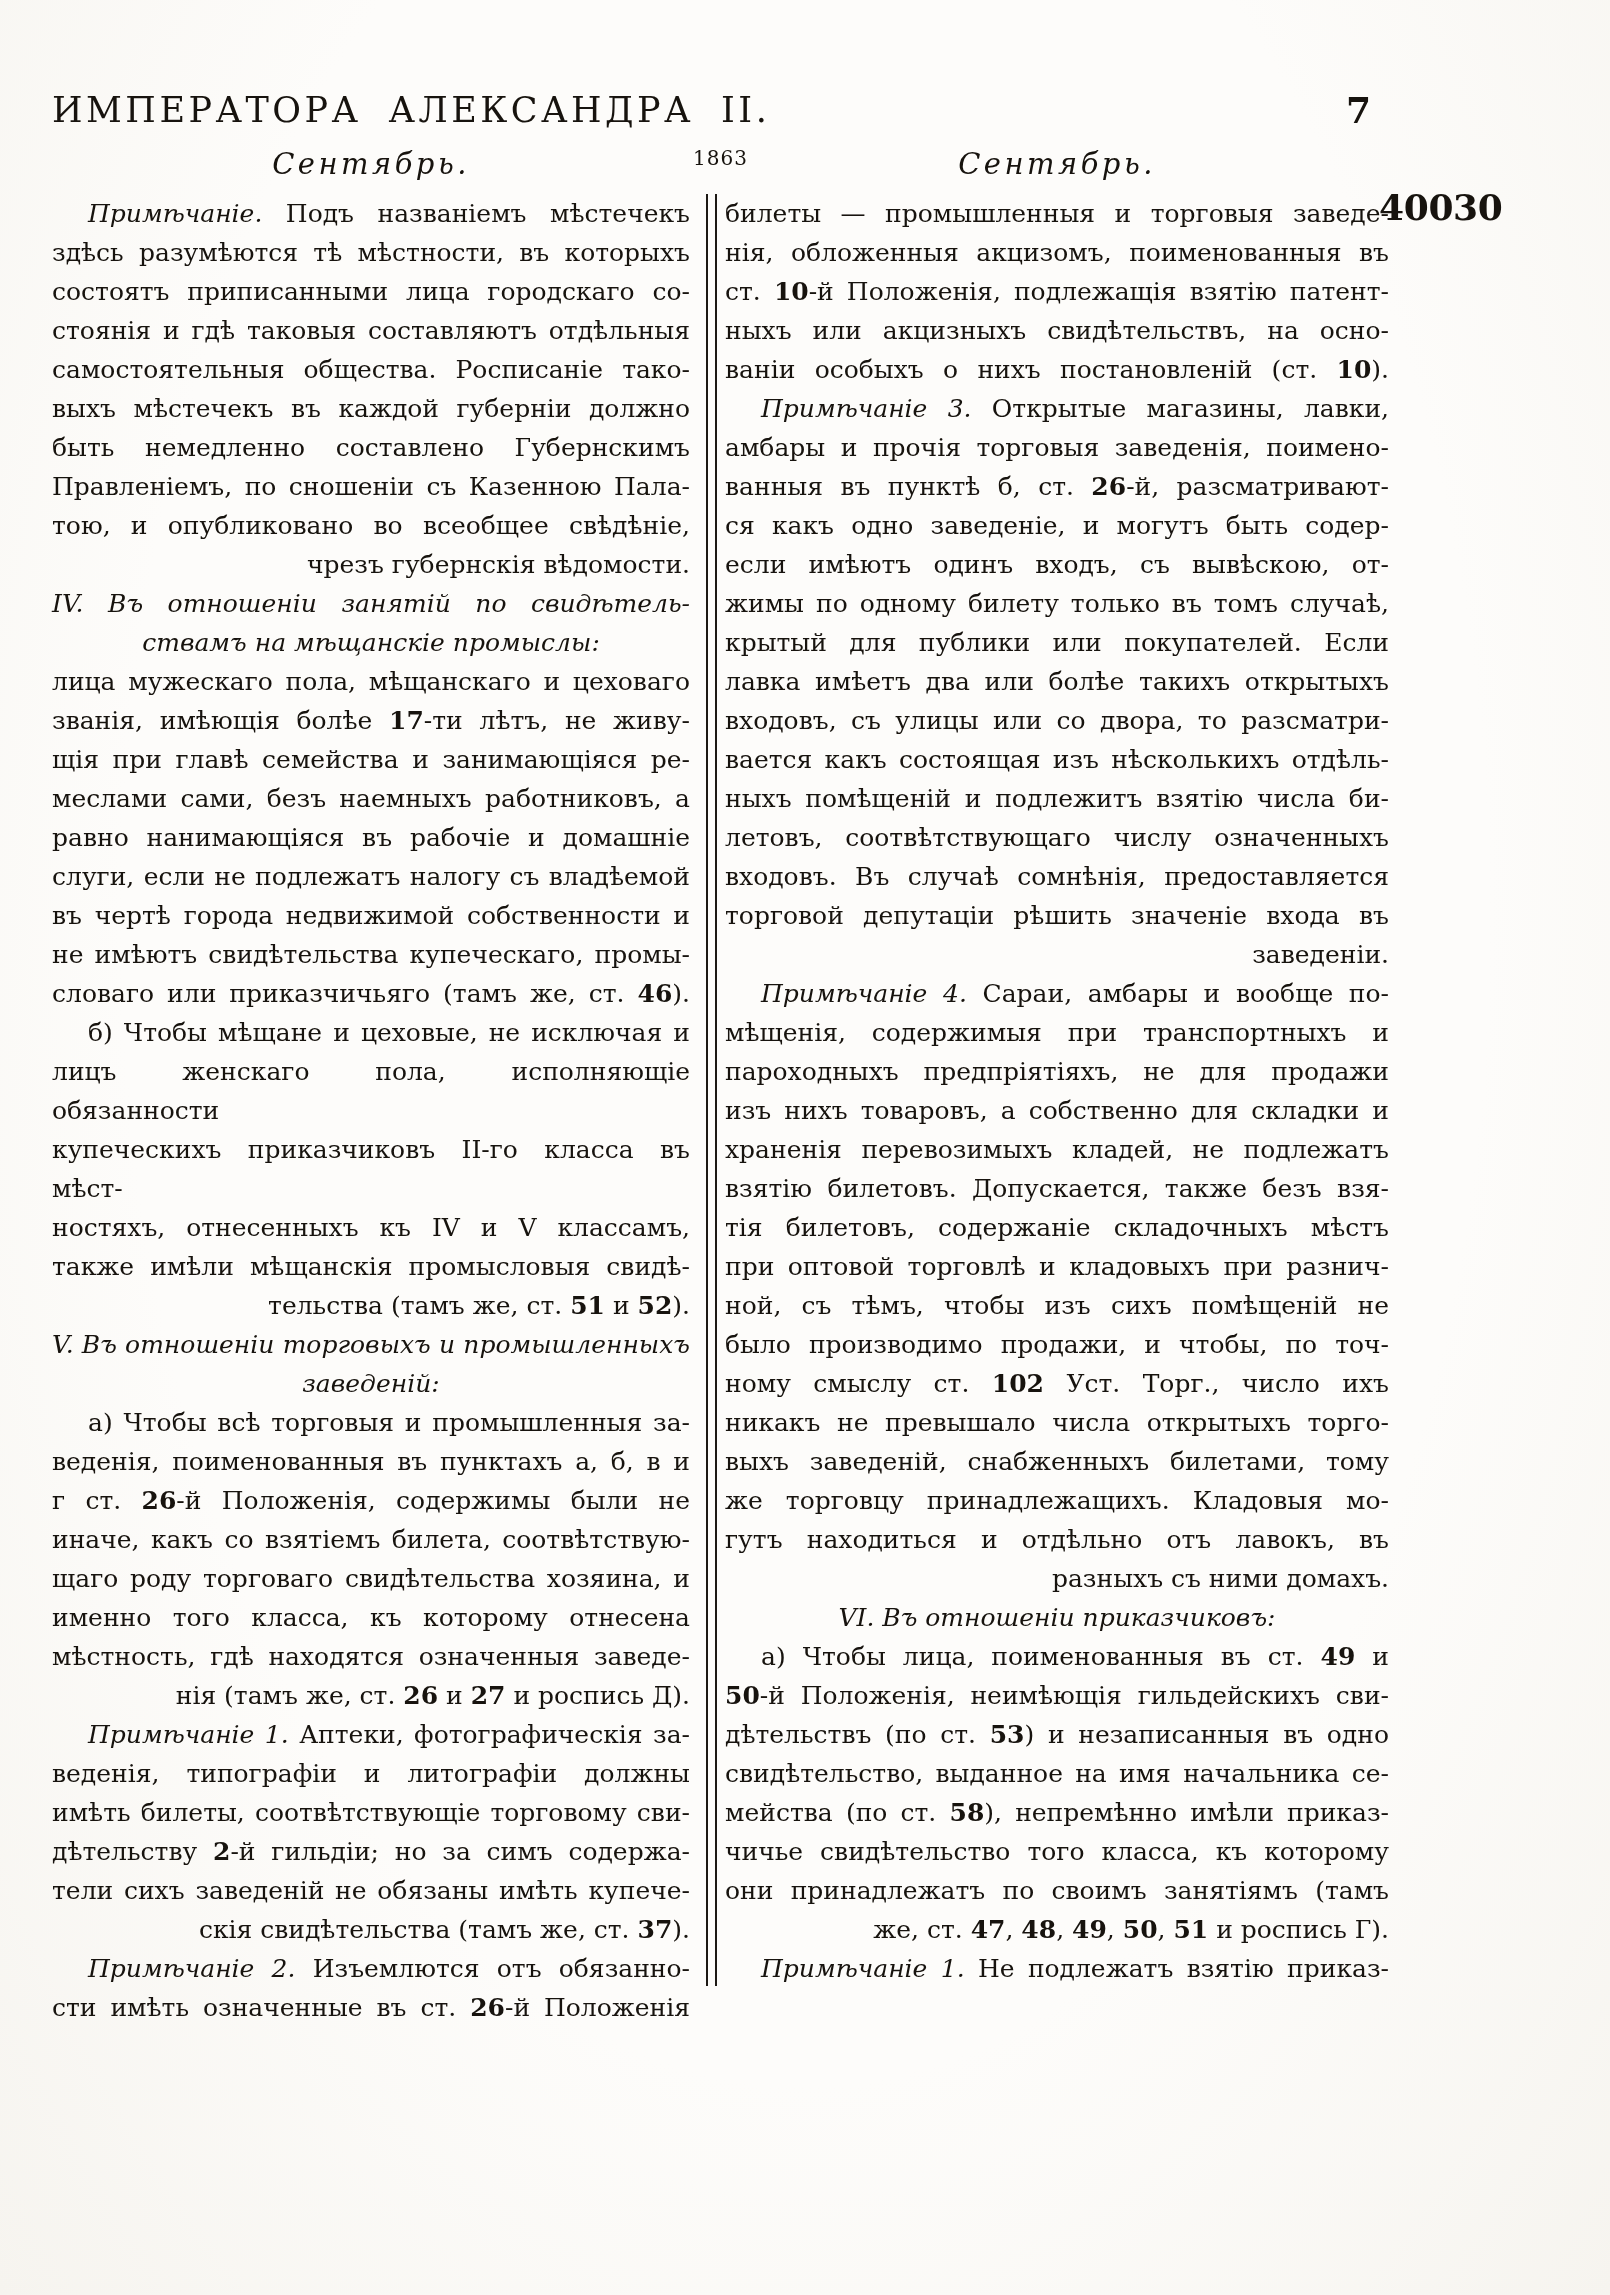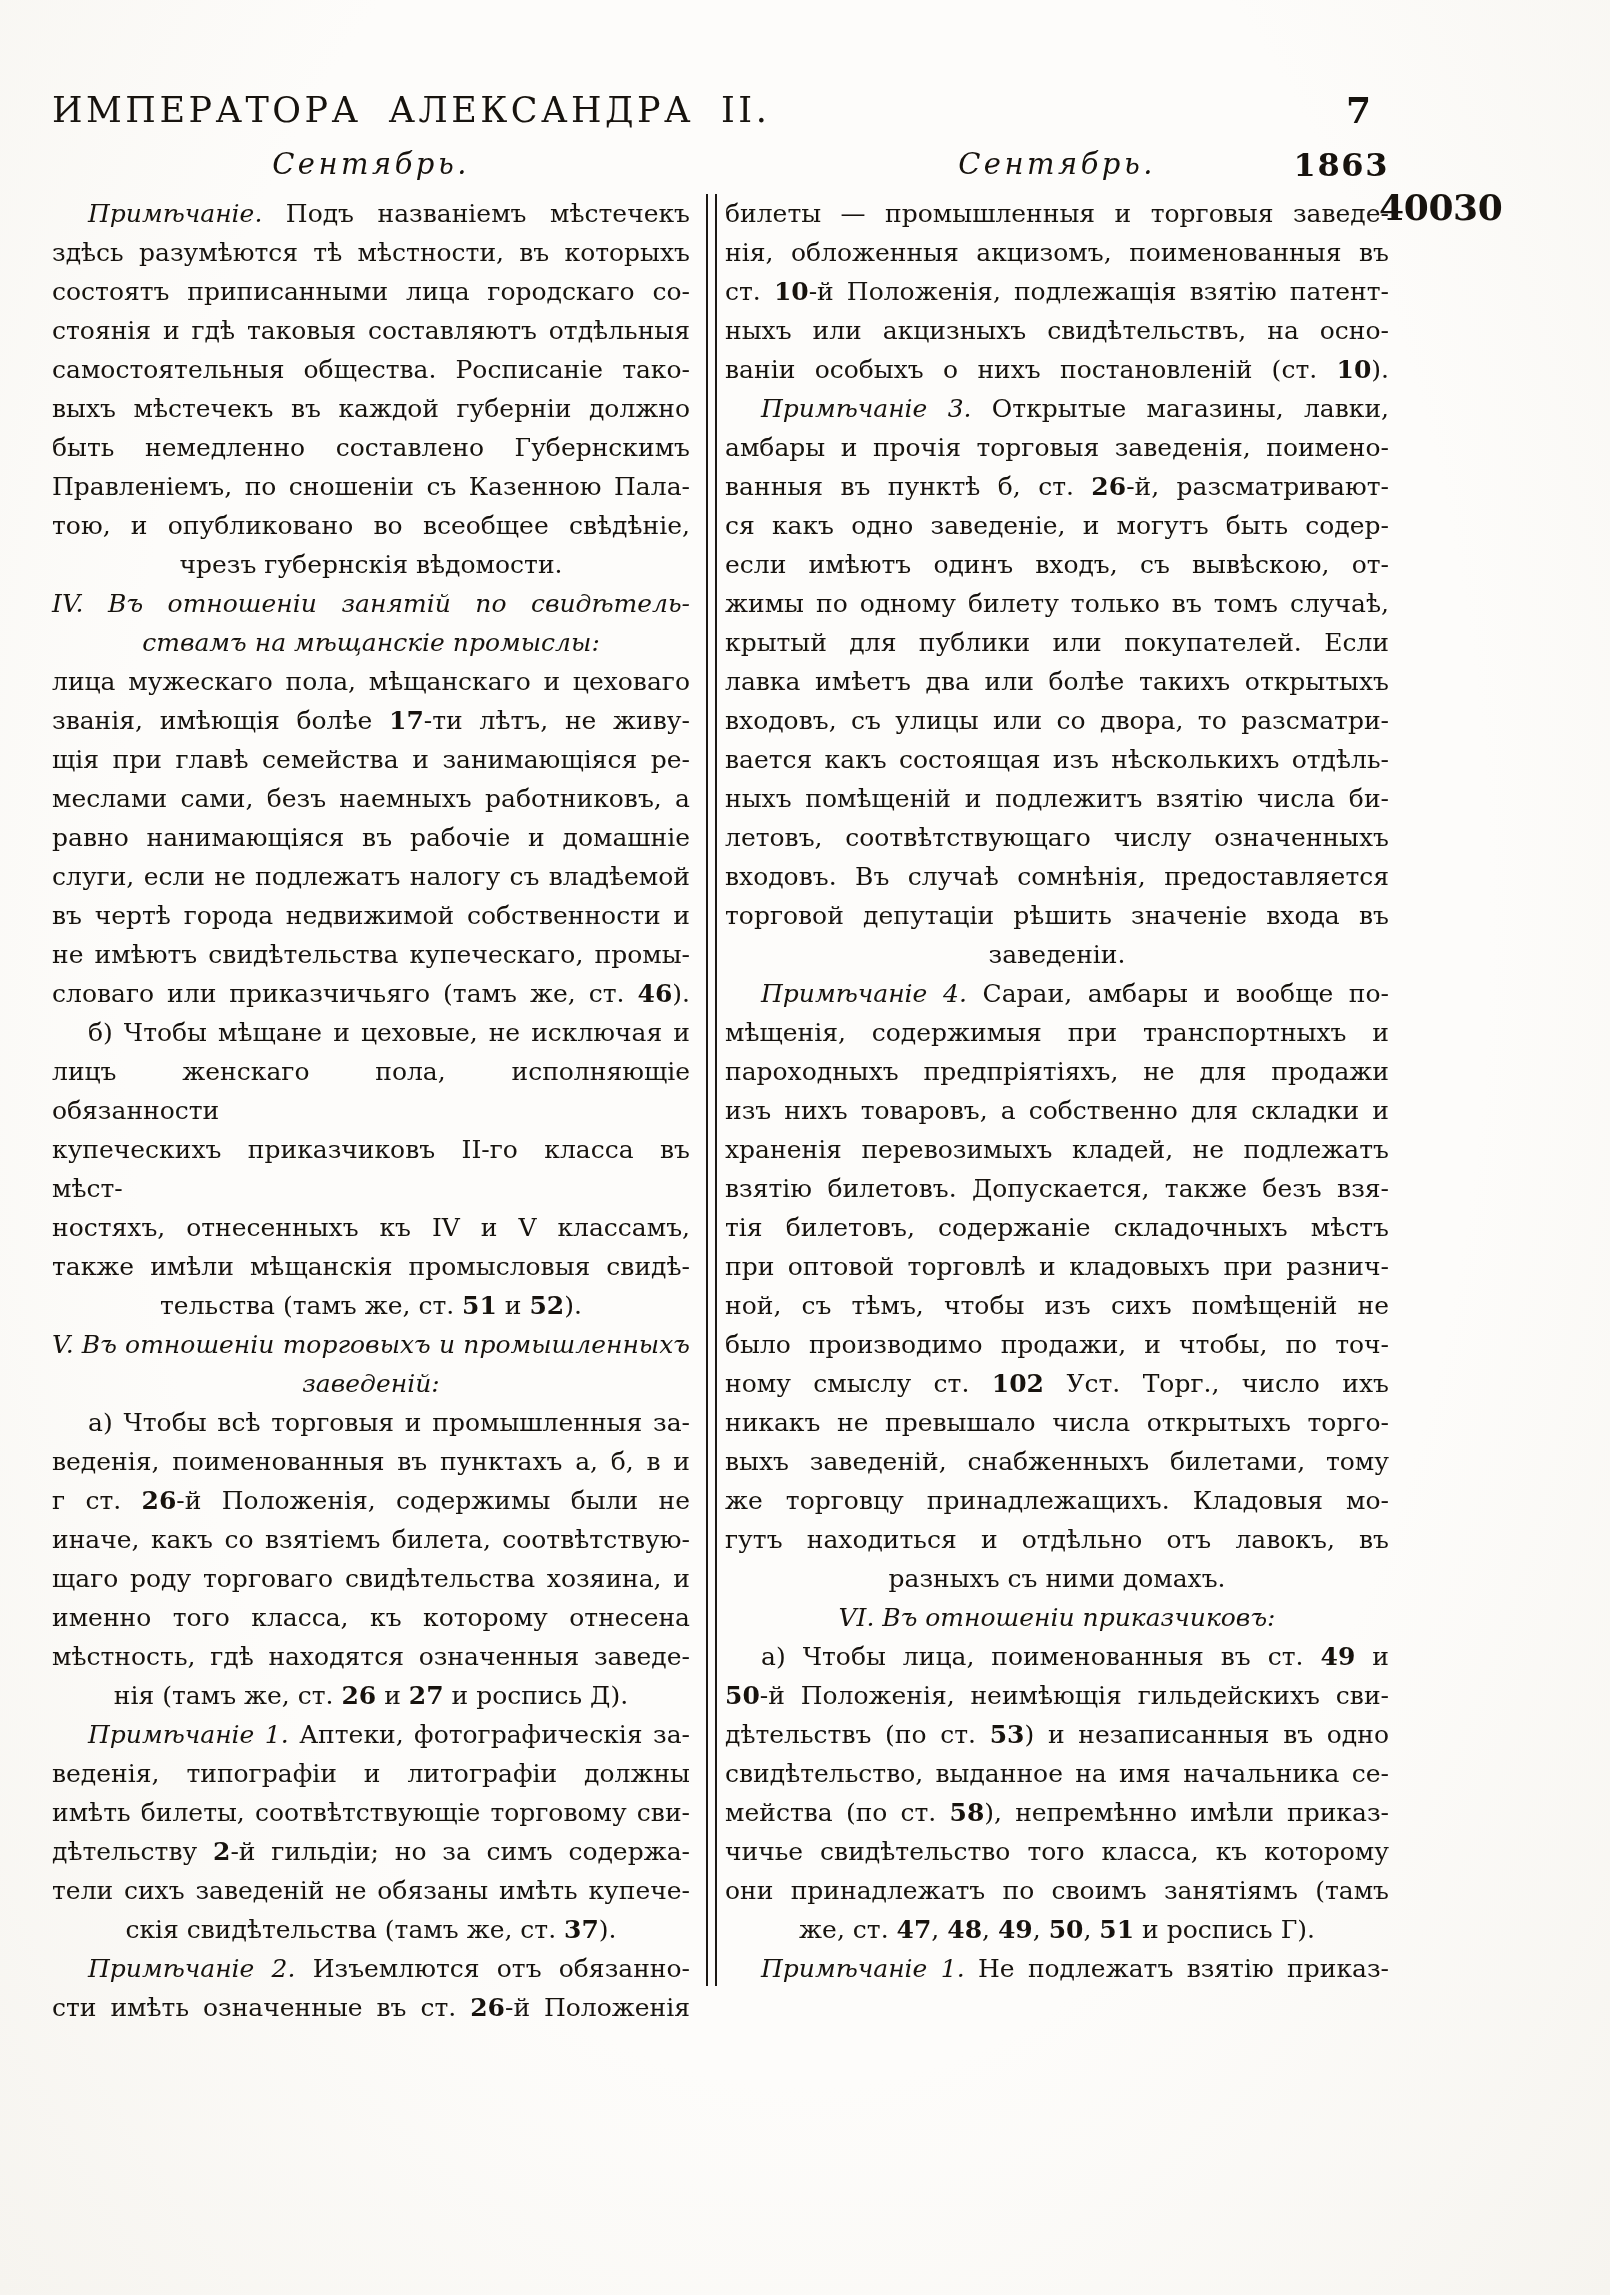--- a/index.html
+++ b/index.html
@@ -26,22 +26,22 @@
     position:absolute;top:89px;left:1346px;
     font-size:36px;font-weight:600;
   }
   .dateline-left{
     position:absolute;top:147px;left:52px;width:638px;
     text-align:center;font-style:italic;
     font-size:29px;letter-spacing:.12em;
   }
   .dateline-year{
     position:absolute;top:146px;left:52px;width:1337px;
-    text-align:right;
-    font-size:32px;font-weight:700;letter-spacing:.05em;
+    text-align:center;
+    font-size:20px;font-weight:400;letter-spacing:.05em;
   }
   .dateline-right{
     position:absolute;top:147px;left:725px;width:664px;
     text-align:center;font-style:italic;
     font-size:29px;letter-spacing:.12em;
   }
   
   .column-divider{
     position:absolute;left:706px;top:194px;height:1792px;width:6.6px;
     border-left:2px solid #1d1914;
@@ -49,21 +49,21 @@
   }
   
   .col{
     position:absolute;top:194px;
     font-size:25px;line-height:39px;
   }
   .col-left{left:52px;width:638px;}
   .col-right{left:725px;width:664px;}
   .line{min-height:39px;}
   .just{text-align:justify;text-align-last:justify;text-justify:inter-word;}
-  .endline{text-align:center;}
+  .endline{text-align:right;}
   .center{text-align:center;text-align-last:center;}
   .ind{padding-left:36px;}
   .it{font-style:italic;}
   .num{font-weight:700;}
   
   .library-stamp{
     position:absolute;top:186px;left:1379px;
     font-size:36px;font-weight:700;letter-spacing:-0.01em;
     white-space:nowrap;
   }

